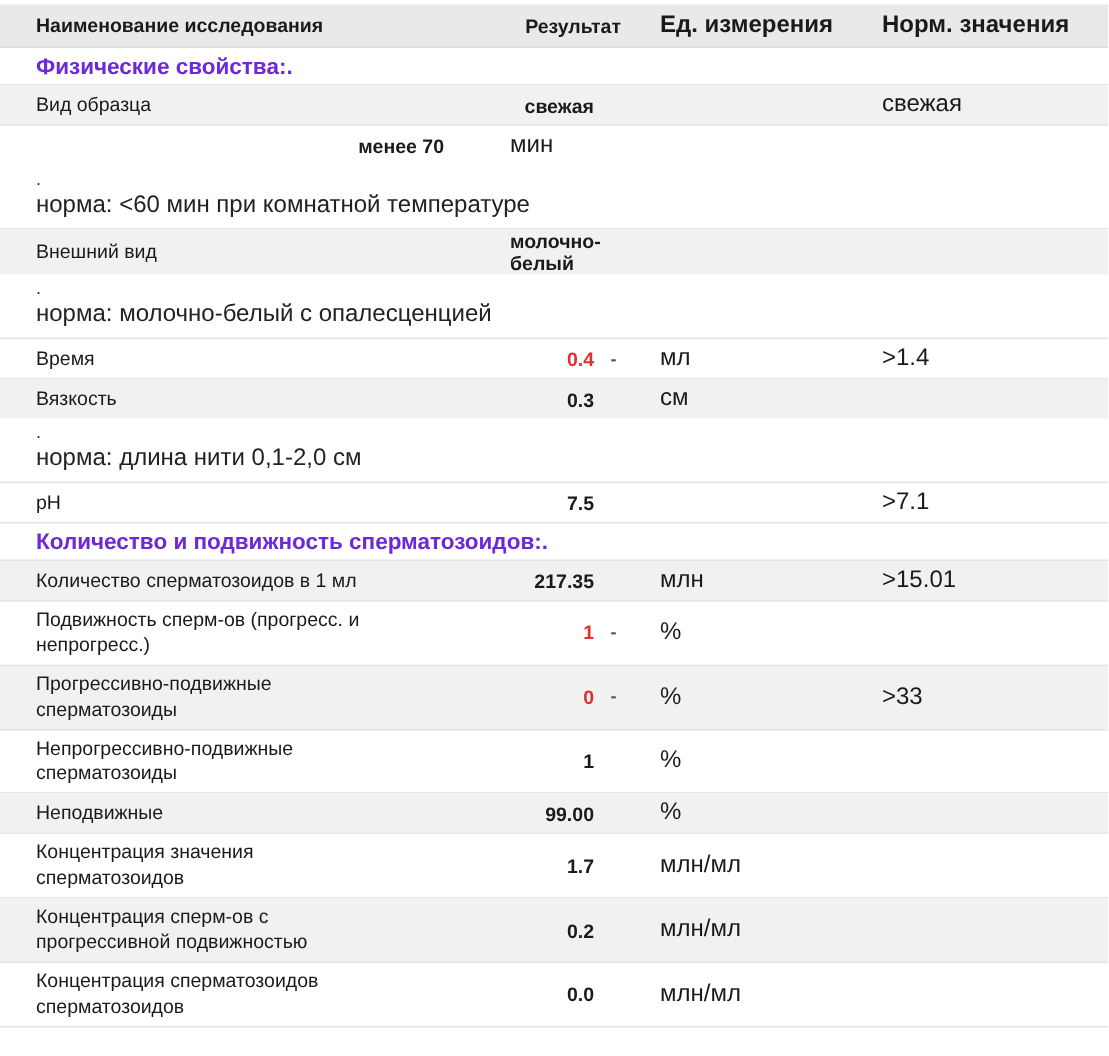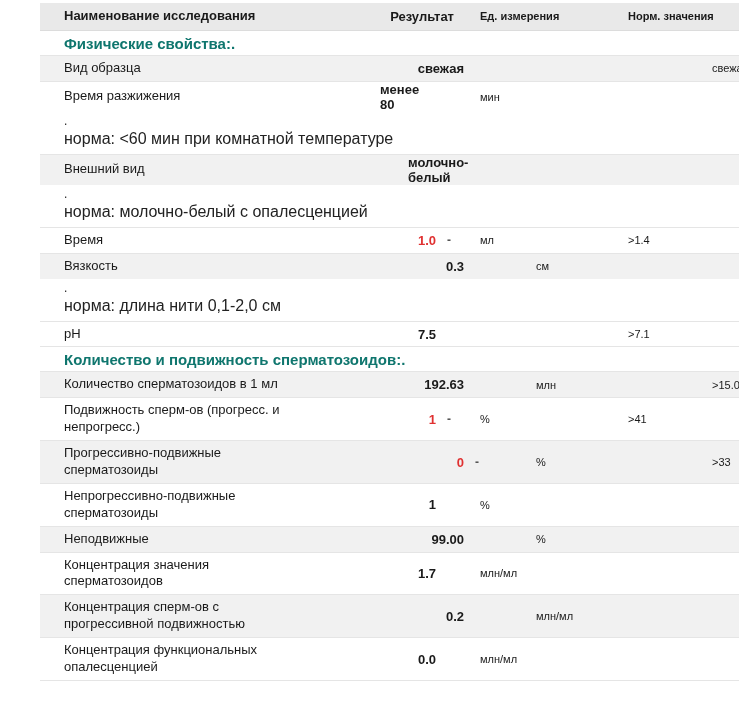--- a/index.html
+++ b/index.html
@@ -12,60 +12,59 @@
     overflow: hidden;
     position: relative;
   }
   .table { padding-top: 3px; }
   .row {
     display: grid;
     grid-template-columns: 316px 100px 148px auto;
     align-items: center;
     padding-left: 24px;
     border-bottom: 1px solid var(--border-color, #e5e5e5);
-    margin-left: 40px;
   }
   .row.no-border { border-bottom: none; }
   .row.head {
     background: var(--header-bg, #e9e9e9);
     font-size: 11.5px;
     font-weight: 700;
     min-height: 25px;
     border-bottom: 1px solid #dcdcdc;
   }
   .row.head .cell { padding: 5px 0; }
   .row.section {
     display: block;
     padding: 4px 0 3px 24px;
     font-size: 15px;
     font-weight: 700;
-    color: #0f766e;
+    color: #6d28d9;
   }
   .row.data { min-height: 23px; }
-  .row.data.shaded { background: var(--row-shade, #f1f1f1); gap: 28px; }
+  .row.data.shaded { background: var(--row-shade, #f1f1f1); }
   .cell { font-size: 13px; }
   .cell.name { padding: 4px 8px 4px 0; line-height: 1.3; }
   .cell.name .nm { display: inline-block; max-width: 218px; }
   .cell.res {
     display: flex;
     justify-content: flex-end;
     align-items: flex-start;
     font-weight: 700;
     padding-right: 18px;
   }
   .cell.res .val.red { color: var(--accent-red, #e03131); }
   .cell.res .dash {
     display: inline-block;
     width: 26px;
     text-align: center;
     font-weight: 700;
     color: var(--dash-color, #555555);
     font-size: 12px;
   }
-  .cell.unit, .cell.norm { font-size: 11px; padding: 4px 0; }
+  .cell.unit, .cell.norm { font-size: 16px; padding: 4px 0; }
   .row.note {
     display: block;
     padding: 2px 0 7px 24px;
   }
   .row.note .dot { font-size: 12px; line-height: 14px; color: #222; }
   .row.note .note-text { font-size: 16px; line-height: 16px; padding-top: 3px; color: #222; }
 </style>
 </head>
 <body>
 
@@ -89,23 +88,22 @@
         <div class="row data shaded">
           <div class="cell name"><span class="nm">Вид образца</span></div>
           <div class="cell res">
             <span class="val">свежая</span>
             <span class="dash"></span>
           </div>
           <div class="cell unit"></div>
           <div class="cell norm">свежая</div>
         </div>
         <div class="row data no-border">
-          <div class="cell name"><span class="nm">Время разжижения</span></div>
-          <div class="cell res">
-            <span class="val">менее 80</span>
+          <div class="cell res">
+            <span class="val">менее 70</span>
             <span class="dash"></span>
           </div>
           <div class="cell unit">мин</div>
           <div class="cell norm"></div>
         </div>
         <div class="row note">
           <div class="dot">.</div>
           <div class="note-text">норма: &lt;60 мин при комнатной температуре</div>
         </div>
         <div class="row data shaded no-border">
@@ -117,21 +115,21 @@
           <div class="cell unit"></div>
           <div class="cell norm"></div>
         </div>
         <div class="row note">
           <div class="dot">.</div>
           <div class="note-text">норма: молочно-белый с опалесценцией</div>
         </div>
         <div class="row data">
           <div class="cell name"><span class="nm">Время</span></div>
           <div class="cell res">
-            <span class="val red">1.0</span>
+            <span class="val red">0.4</span>
             <span class="dash">-</span>
           </div>
           <div class="cell unit">мл</div>
           <div class="cell norm">&gt;1.4</div>
         </div>
         <div class="row data shaded no-border">
           <div class="cell name"><span class="nm">Вязкость</span></div>
           <div class="cell res">
             <span class="val">0.3</span>
             <span class="dash"></span>
@@ -151,34 +149,33 @@
           </div>
           <div class="cell unit"></div>
           <div class="cell norm">&gt;7.1</div>
         </div>
         <div class="row section">
           <div class="section-title">Количество и подвижность сперматозоидов:.</div>
         </div>
         <div class="row data shaded">
           <div class="cell name"><span class="nm">Количество сперматозоидов в 1 мл</span></div>
           <div class="cell res">
-            <span class="val">192.63</span>
+            <span class="val">217.35</span>
             <span class="dash"></span>
           </div>
           <div class="cell unit">млн</div>
           <div class="cell norm">&gt;15.01</div>
         </div>
         <div class="row data">
           <div class="cell name"><span class="nm">Подвижность сперм-ов (прогресс. и непрогресс.)</span></div>
           <div class="cell res">
             <span class="val red">1</span>
             <span class="dash">-</span>
           </div>
           <div class="cell unit">%</div>
-          <div class="cell norm">&gt;41</div>
         </div>
         <div class="row data shaded">
           <div class="cell name"><span class="nm">Прогрессивно-подвижные сперматозоиды</span></div>
           <div class="cell res">
             <span class="val red">0</span>
             <span class="dash">-</span>
           </div>
           <div class="cell unit">%</div>
           <div class="cell norm">&gt;33</div>
         </div>
@@ -212,21 +209,21 @@
         <div class="row data shaded">
           <div class="cell name"><span class="nm">Концентрация сперм-ов с прогрессивной подвижностью</span></div>
           <div class="cell res">
             <span class="val">0.2</span>
             <span class="dash"></span>
           </div>
           <div class="cell unit">млн/мл</div>
           <div class="cell norm"></div>
         </div>
         <div class="row data">
-          <div class="cell name"><span class="nm">Концентрация функциональных опалесценцией</span></div>
+          <div class="cell name"><span class="nm">Концентрация сперматозоидов сперматозоидов</span></div>
           <div class="cell res">
             <span class="val">0.0</span>
             <span class="dash"></span>
           </div>
           <div class="cell unit">млн/мл</div>
           <div class="cell norm"></div>
         </div>
       </div>
 
   </div>

